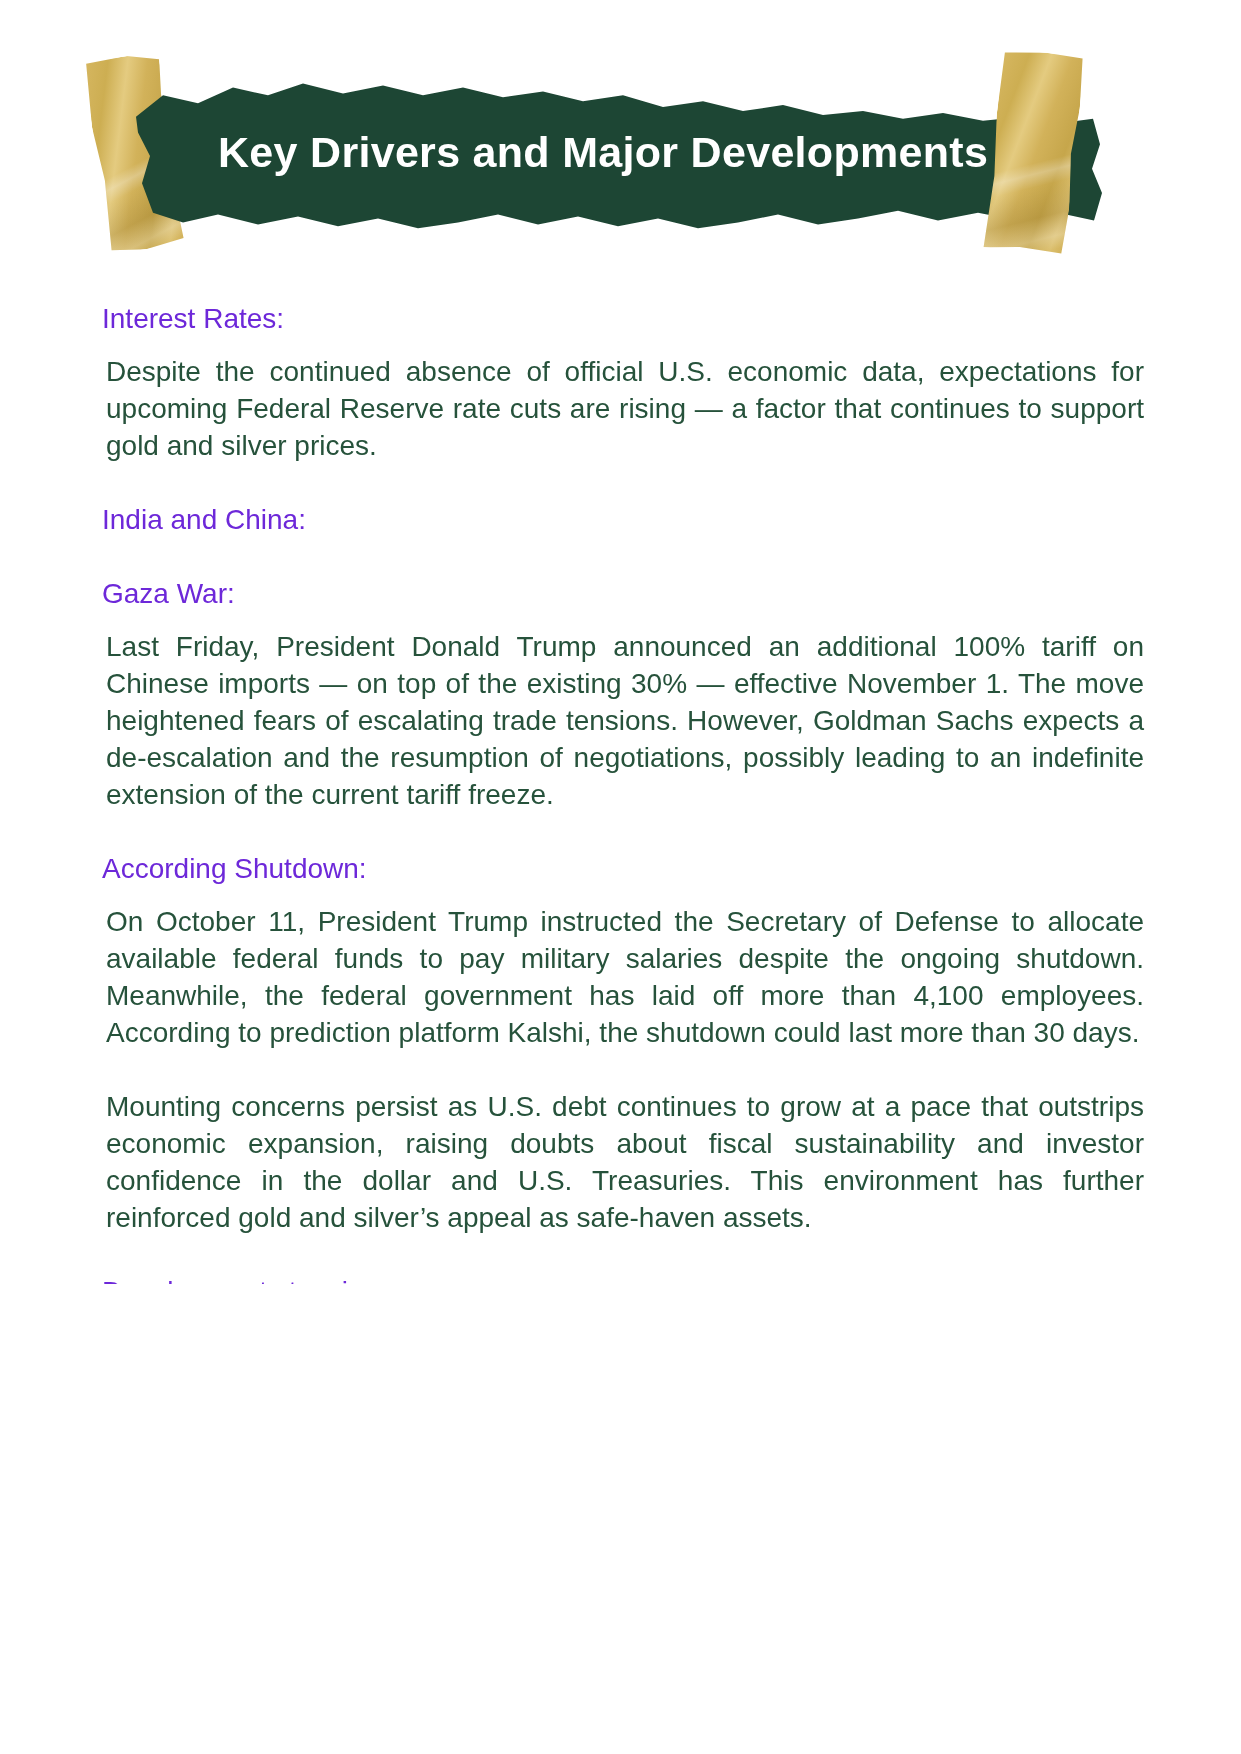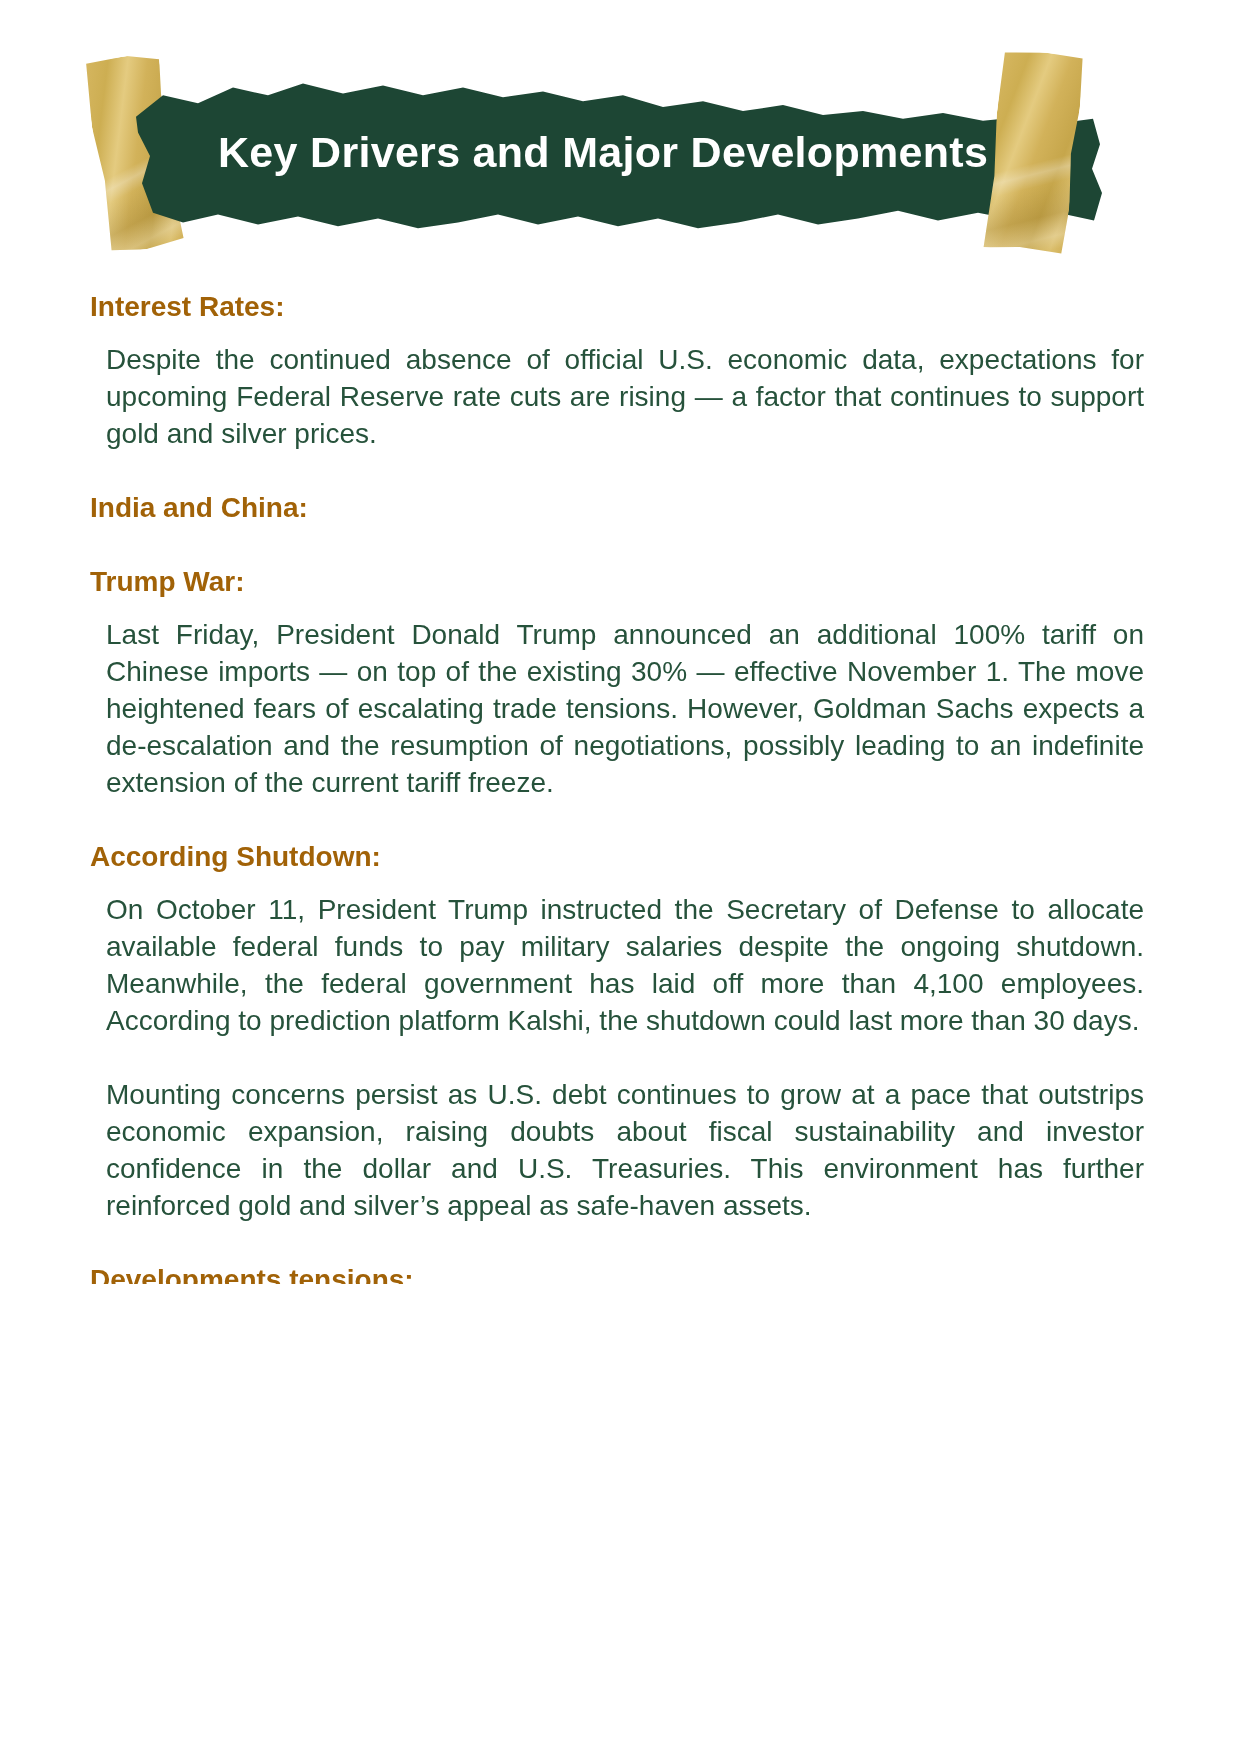--- a/index.html
+++ b/index.html
@@ -78,25 +78,25 @@
     position: absolute;
     left: 90px;
     top: 288px;
     width: 1070px;
     color: #26523b;
     font-size: 28px;
     line-height: 37px;
   }
   .section { margin: 0 0 37px 0; }
   .section-heading {
-    margin: 0;
+    margin: 12px;
     font-size: 28px;
-    font-weight: 700;
+    font-weight: 400;
     line-height: 37px;
-    color: #a16207;
+    color: #6d28d9;
   }
   .section-body {
     margin: 16px;
     text-align: justify;
   }
 
   .page-number {
     position: absolute;
     right: 86px;
     top: 1628px;
@@ -134,21 +134,21 @@
     <div class="section">
       <h2 class="section-heading">Interest Rates:</h2>
       <p class="section-body">Despite the continued absence of official U.S. economic data, expectations for upcoming Federal Reserve rate cuts are rising — a factor that continues to support gold and silver prices.</p>
     </div>
 
     <div class="section">
       <h2 class="section-heading">India and China:</h2>
     </div>
 
     <div class="section">
-      <h2 class="section-heading">Trump War:</h2>
+      <h2 class="section-heading">Gaza War:</h2>
       <p class="section-body">Last Friday, President Donald Trump announced an additional 100% tariff on Chinese imports — on top of the existing 30% — effective November 1. The move heightened fears of escalating trade tensions. However, Goldman Sachs expects a de-escalation and the resumption of negotiations, possibly leading to an indefinite extension of the current tariff freeze.</p>
     </div>
 
     <div class="section">
       <h2 class="section-heading">According Shutdown:</h2>
       <p class="section-body">On October 11, President Trump instructed the Secretary of Defense to allocate available federal funds to pay military salaries despite the ongoing shutdown. Meanwhile, the federal government has laid off more than 4,100 employees. According to prediction platform Kalshi, the shutdown could last more than 30 days.</p>
     </div>
 
     <div class="section">
       <p class="section-body">Mounting concerns persist as U.S. debt continues to grow at a pace that outstrips economic expansion, raising doubts about fiscal sustainability and investor confidence in the dollar and U.S. Treasuries. This environment has further reinforced gold and silver’s appeal as safe-haven assets.</p>

